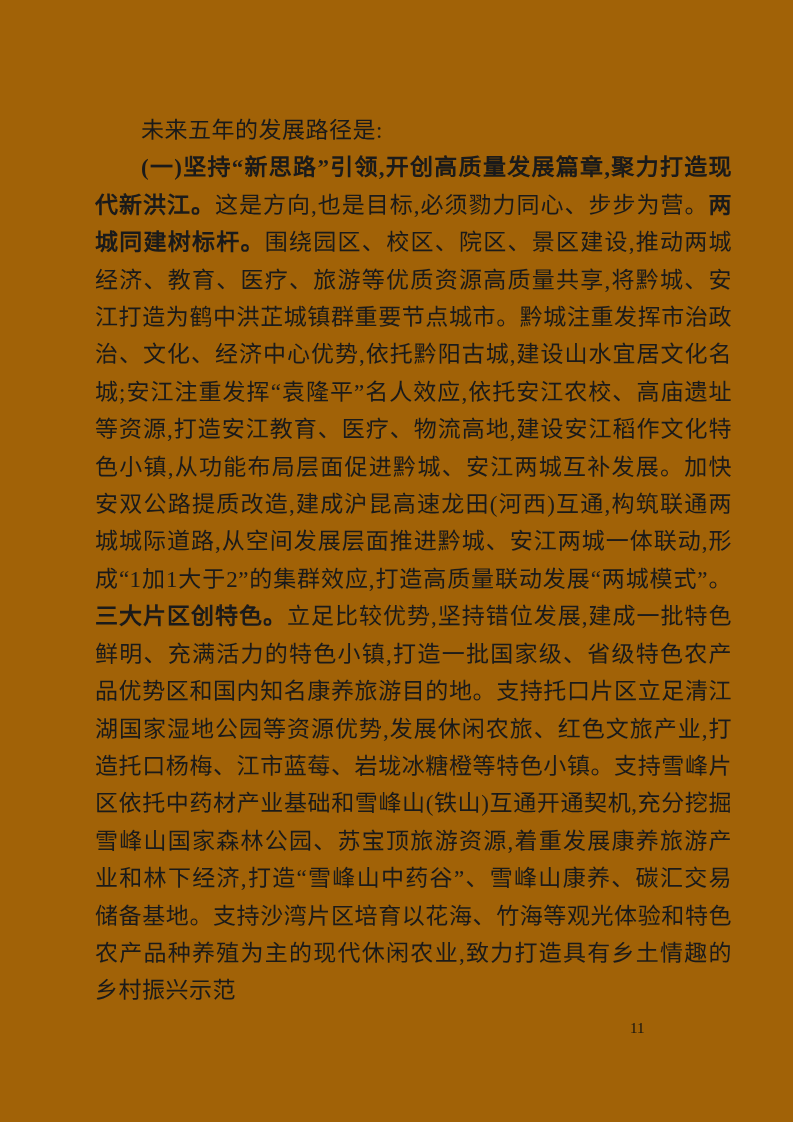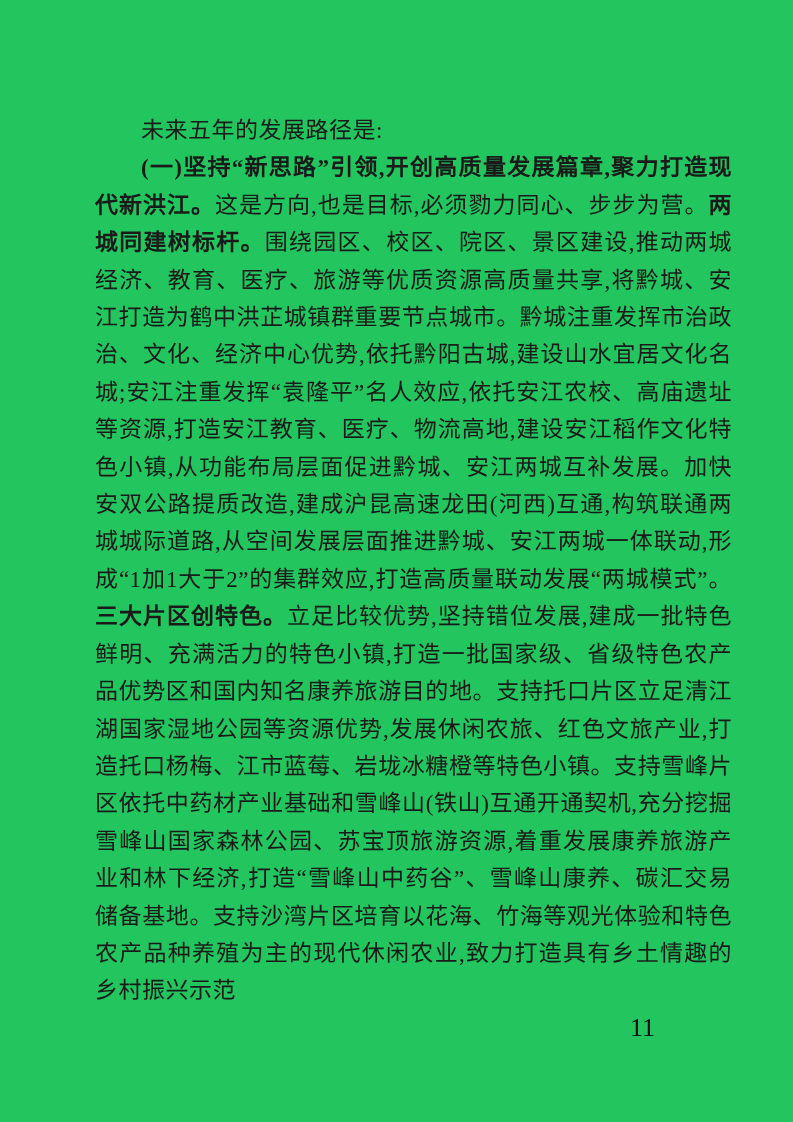--- a/index.html
+++ b/index.html
@@ -4,21 +4,21 @@
 <style>
   html, body {
     margin: 0;
     padding: 0;
     background: #ffffff;
   }
   .page {
     position: relative;
     width: 793px;
     height: 1122px;
-    background: #22c55e;
+    background: #a16207;
     overflow: hidden;
     font-family: "Liberation Serif", "DejaVu Serif", serif;
     color: #1a1a1a;
   }
   .text-block {
     position: absolute;
     left: 95px;
     top: 112px;
     width: 637px;
   }
@@ -32,21 +32,21 @@
     letter-spacing: 0.5px;
     word-break: break-all;
     color: #1a1a1a;
   }
   .run { font-weight: 400; }
   .run.bold { font-weight: 700; }
   .page-number {
     position: absolute;
     left: 630px;
     top: 1014px;
-    font-size: 26px;
+    font-size: 15px;
     line-height: 28px;
     color: #111111;
     font-family: "Liberation Serif", "DejaVu Serif", serif;
   }
 </style>
 </head>
 <body>
 
 <div class="page">
   <div class="text-block">

